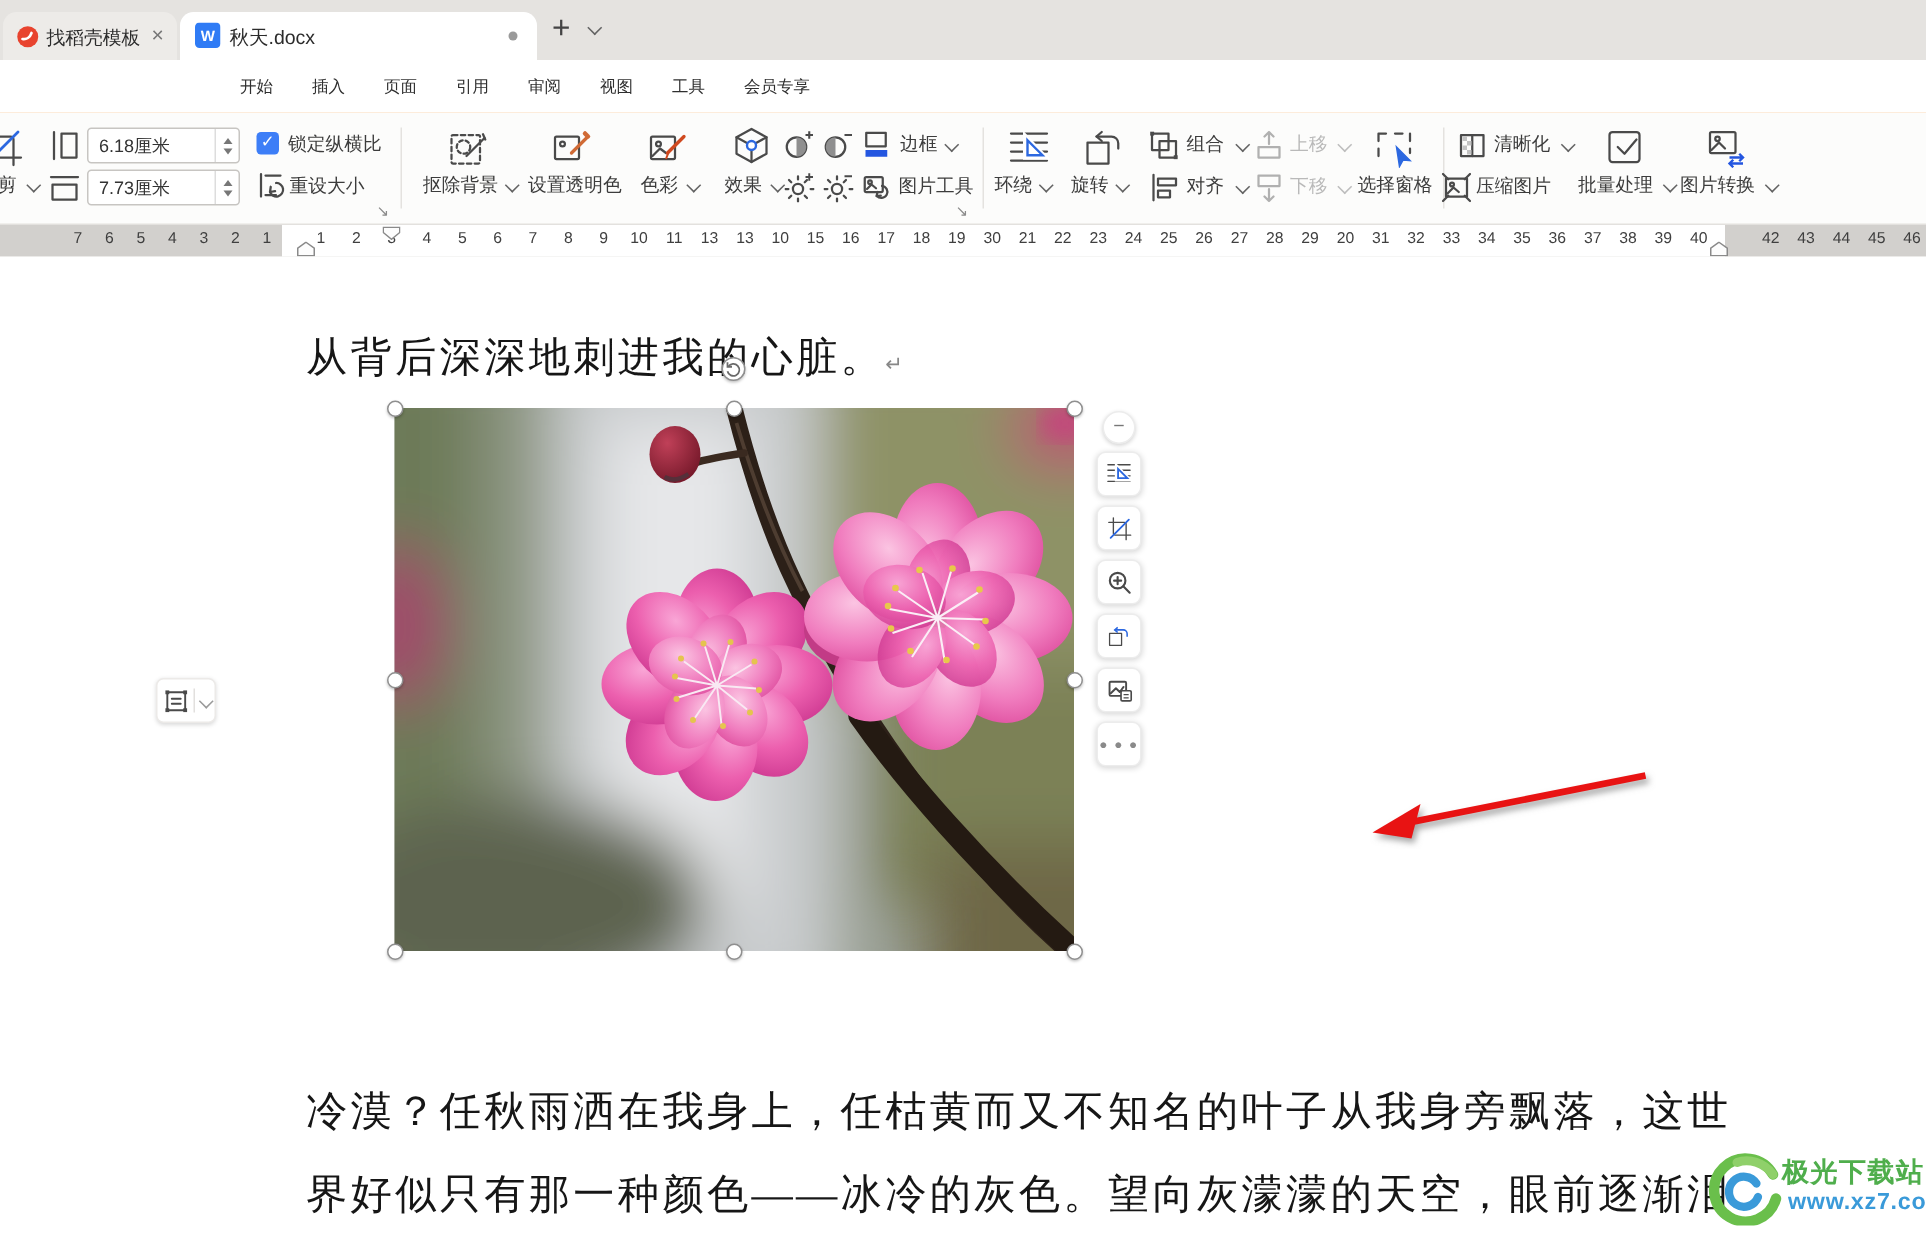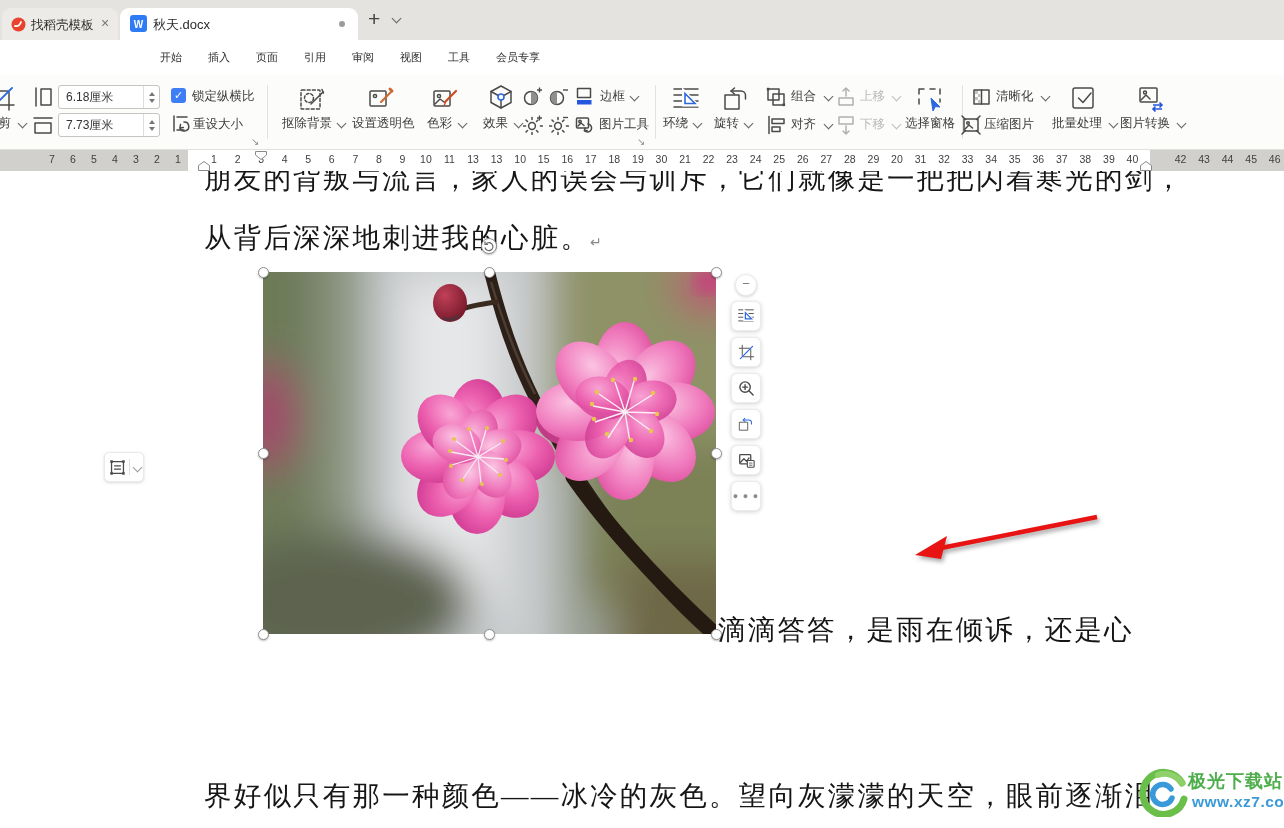--- a/index.html
+++ b/index.html
@@ -377,21 +377,20 @@
       </svg>
     <svg class="abs" style="left:198px;top:11px" width="12" height="10">
         <polygon points="6,0.5 11.5,4.5 11.5,9.5 0.5,9.5 0.5,4.5" fill="#fdfdfd" stroke="#8a8a8a"></polygon>
       </svg>
     <svg class="abs" style="left:1140px;top:11px" width="12" height="10">
         <polygon points="6,0.5 11.5,4.5 11.5,9.5 0.5,9.5 0.5,4.5" fill="#fdfdfd" stroke="#8a8a8a"></polygon>
       </svg>
   </div>
 
   <div class="abs doc">
-    <div class="docline" style="left:204px;top:-11px">朋友的背叛与流言，家人的误会与训斥，它们就像是一把把闪着寒光的剑，</div>
     <div class="docline" style="left:204px;top:48px"><span>从背后深深地刺进我的心脏。</span><span class="pmark">↵</span></div>
 
     <div class="abs" style="left:481px;top:67px;width:16px;height:16px;border-radius:50%;background:#fff;border:1px solid #8f8f8f;box-shadow:0 1px 2px rgba(0,0,0,.25);box-sizing:border-box">
       <svg width="14" height="14" viewBox="0 0 14 14">
           <path d="M3.5 5.5a4 4 0 1 1-.5 3" fill="none" stroke="#6a6a6a" stroke-width="1.2"></path>
           <path d="M3 2.5v3h3" fill="none" stroke="#6a6a6a" stroke-width="1.2"></path>
         </svg>
     </div>
 
     <div class="abs" style="left:263px;top:101px;width:453px;height:362px">
@@ -579,21 +578,21 @@
       <span class="cv" style="margin-left:4px;border-color:#9a9a9a"></span>
     </div>
 
     <svg class="abs" style="left:895px;top:335px" width="215" height="60">
       <g filter="drop-shadow(2px 3px 2px rgba(80,80,80,0.5))">
         <line x1="202" y1="11" x2="46" y2="42" stroke="#e81313" stroke-width="4.5"></line>
         <polygon points="20,49 52,30 46,53" fill="#e81313"></polygon>
       </g>
     </svg>
 
-    <div class="docline" style="left:718px;top:440px">滴滴答答，是雨在倾诉，还是心</div>
+    <div class="docline" style="left:204px;top:551px">冷漠？任秋雨洒在我身上，任枯黄而又不知名的叶子从我身旁飘落，这世</div>
     <div class="docline" style="left:204px;top:606px">界好似只有那一种颜色——冰冷的灰色。望向灰濛濛的天空，眼前逐渐泪</div>
 
     <svg class="abs" style="left:1138px;top:594px" width="50" height="52" viewBox="0 0 50 52">
       <path d="M44 18 A21 21 0 1 0 46 34" fill="none" stroke="#6abf4b" stroke-width="7" stroke-linecap="round"></path>
       <path d="M33 24 A10 10 0 1 0 34 33" fill="none" stroke="#3a9ad9" stroke-width="5.5" stroke-linecap="round"></path>
       <path d="M44 18 C38 10 28 7 20 10" fill="none" stroke="#8fd06a" stroke-width="6" stroke-linecap="round"></path>
     </svg>
     <span class="wm-name" style="left:1188px;top:598px">极光下载站</span>
     <span class="wm-url" style="left:1192px;top:622px">www.xz7.com</span>
   </div>

